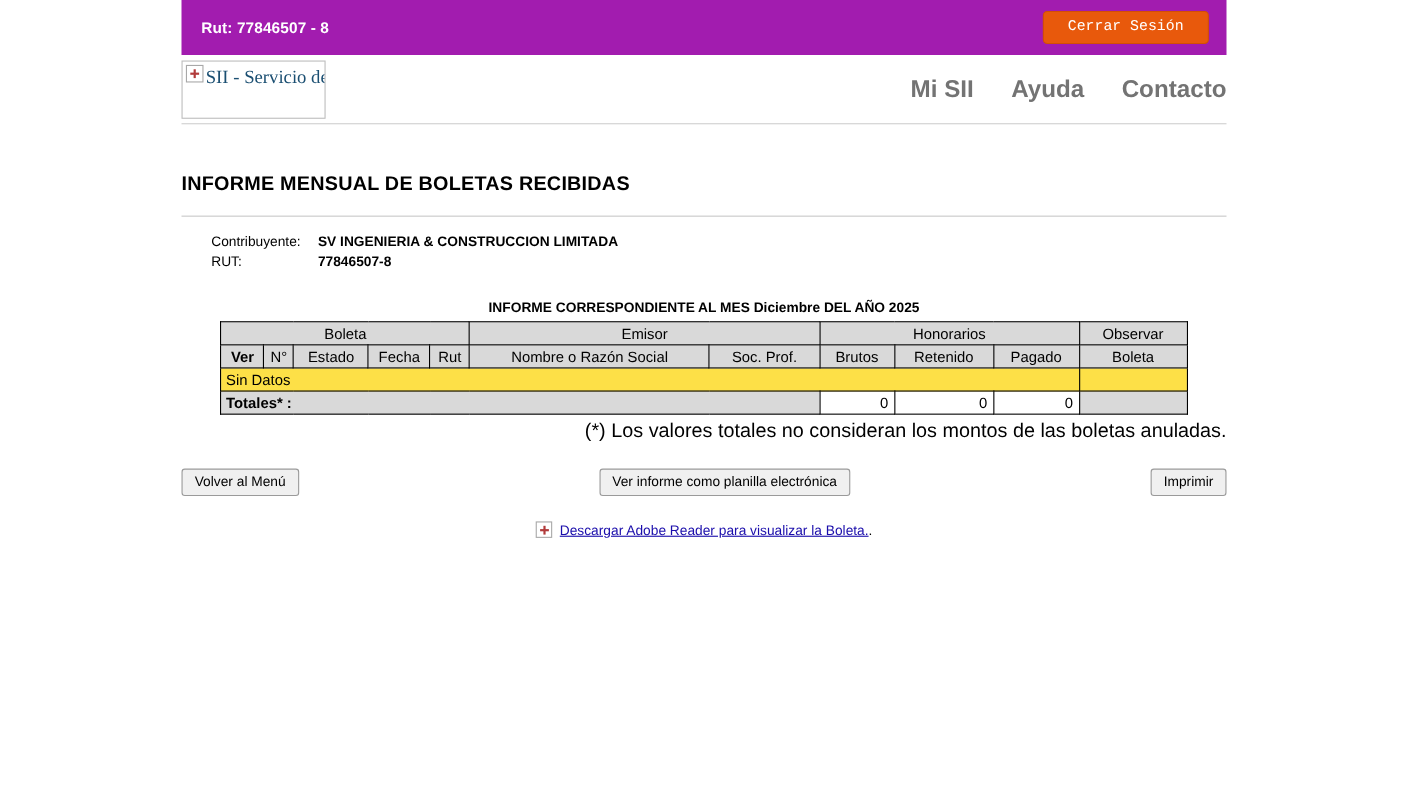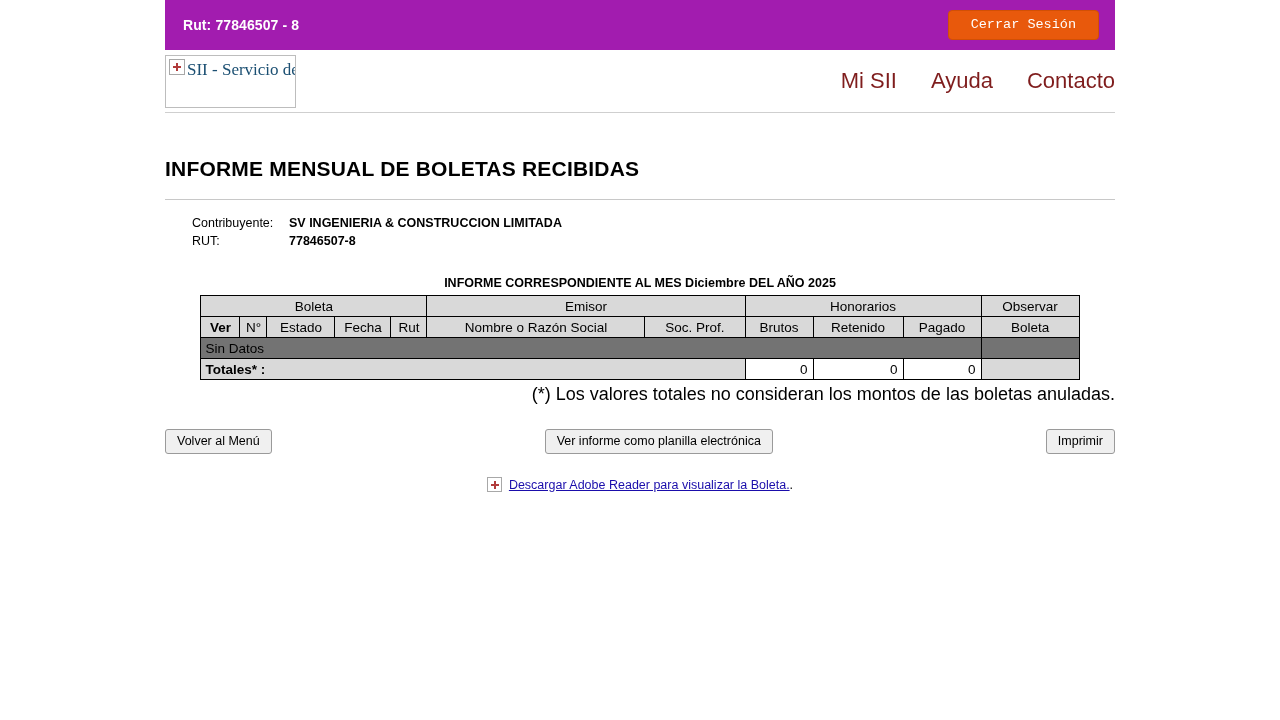--- a/index.html
+++ b/index.html
@@ -86,34 +86,35 @@
     padding-top: 2px;
     white-space: pre;
     font-family: "Liberation Serif", serif;
   }
   .navlinks {
     display: flex;
     align-items: center;
     gap: 0px;
   }
   .navlinks a {
-    color: #7f1d1d;
+    color: #737373;
     text-decoration: none;
     font-size: 22px;
     padding: 0 17px;
     font-family: "Liberation Sans", sans-serif;
+    font-weight: bold;
   }
   .navlinks a:last-child { padding-right: 0; }
 
   
   .main {
     padding-top: 44px;
   }
   h1.title {
-    font-size: 21px;
+    font-size: 18px;
     font-weight: bold;
     margin: 0 0 3px 0;
     letter-spacing: .2px;
   }
   p.intro {
     margin: 0;
     font-size: 12.5px;
     line-height: 17px;
     max-width: 952px;
   }
@@ -143,21 +144,21 @@
     margin: 0 auto;
     width: 736px;
     table-layout: fixed;
   }
   table.rep td, table.rep th {
     border: 1px solid #000;
     font-size: 13.5px;
     font-weight: normal;
     padding: 2px 4px;
     height: 21px;
-    background: #737373;
+    background: #fde047;
   }
   table.rep th.grp {
     text-align: center;
     background: #d9d9d9;
   }
   table.rep th.sub {
     text-align: center;
     background: #d9d9d9;
   }
   table.rep th.sub.bold { font-weight: bold; }

